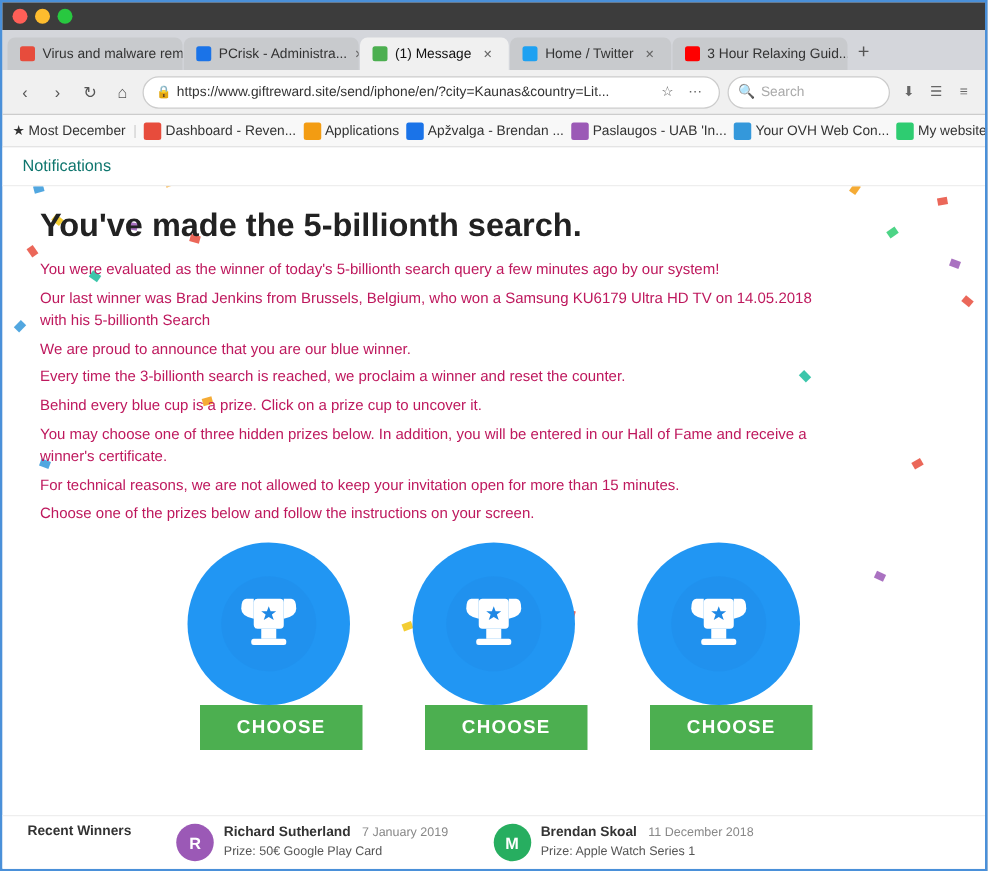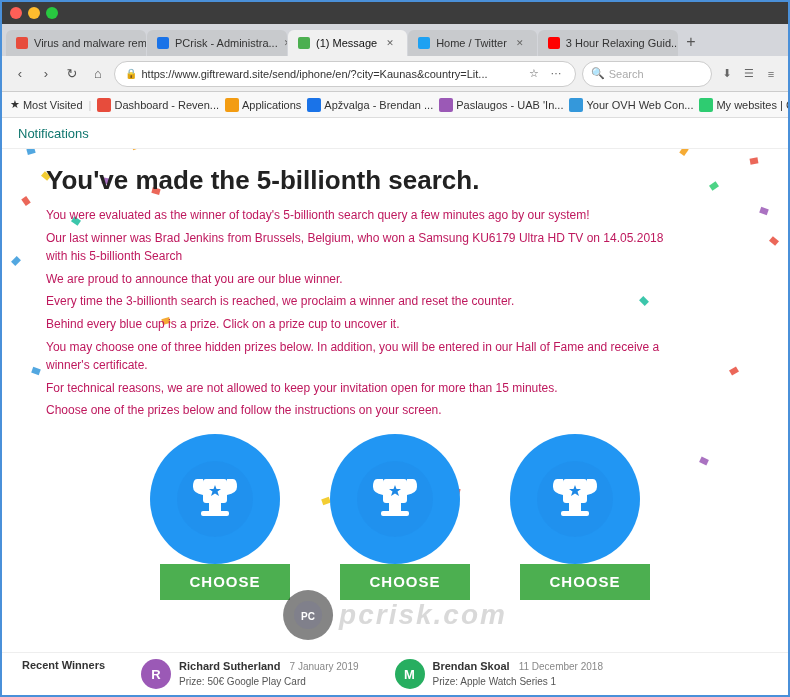--- a/index.html
+++ b/index.html
@@ -199,21 +199,21 @@
     }
     .notification-text {
       color: #0f766e;
       font-size: 13px;
       font-weight: 500;
       margin-top: 32px;
     }
 
     
     .main-content {
-      padding: 16px 44px 10px;
+      padding: 16px 30px 10px;
       position: relative;
       z-index: 1;
     }
 
     .headline {
       font-size: 26px;
       font-weight: bold;
       color: #222;
       margin-bottom: 10px;
     }
@@ -410,21 +410,21 @@
     <div class="toolbar-icons">
       <span class="addr-icon-btn">⬇</span>
       <span class="addr-icon-btn">☰</span>
       <span class="addr-icon-btn">≡</span>
     </div>
   </div>
 
   <div class="bookmarks-bar">
     <div class="bookmark-item">
       <span>★</span>
-      <span>Most Visited</span>
+      <span>Most December</span>
     </div>
     <span style="color:#ccc">|</span>
     <div class="bookmark-item">
       <div class="bm-icon" style="background:#e74c3c;"></div>
       <span>Dashboard - Reven...</span>
     </div>
     <div class="bookmark-item">
       <div class="bm-icon" style="background:#f39c12;"></div>
       <span>Applications</span>
     </div>
@@ -546,29 +546,20 @@
               <rect x="26" y="52" width="28" height="5" rx="2" fill="white"></rect>
               <polygon points="40,26 41.5,30 46,30 42.5,32.5 44,37 40,34.5 36,37 37.5,32.5 34,30 38.5,30" fill="#1e88e5"></polygon>
             </svg>
           </div>
           <button class="choose-btn">ChooSE</button>
         </div>
 
       </div>
     </div>
 
-    <div class="watermark">
-      <div class="watermark-logo">
-        <svg width="30" height="30" viewBox="0 0 30 30">
-          <circle cx="15" cy="15" r="14" fill="#1a1a2e"></circle>
-          <text x="8" y="20" fill="white" font-size="10" font-weight="bold">PC</text>
-        </svg>
-      </div>
-      <span class="watermark-text">pcrisk.com</span>
-    </div>
 
     <div class="recent-winners">
       <strong>Recent Winners</strong>
       <div class="winner-entry">
         <div class="winner-avatar" style="background:#9b59b6;display:flex;align-items:center;justify-content:center;color:white;font-weight:bold;font-size:13px;">R</div>
         <div class="winner-info">
           <div class="winner-name">
             <span>Richard Sutherland</span>
             <span style="color:#888;font-weight:normal;font-size:10px;margin-left:6px;">7 January 2019</span>
           </div>

